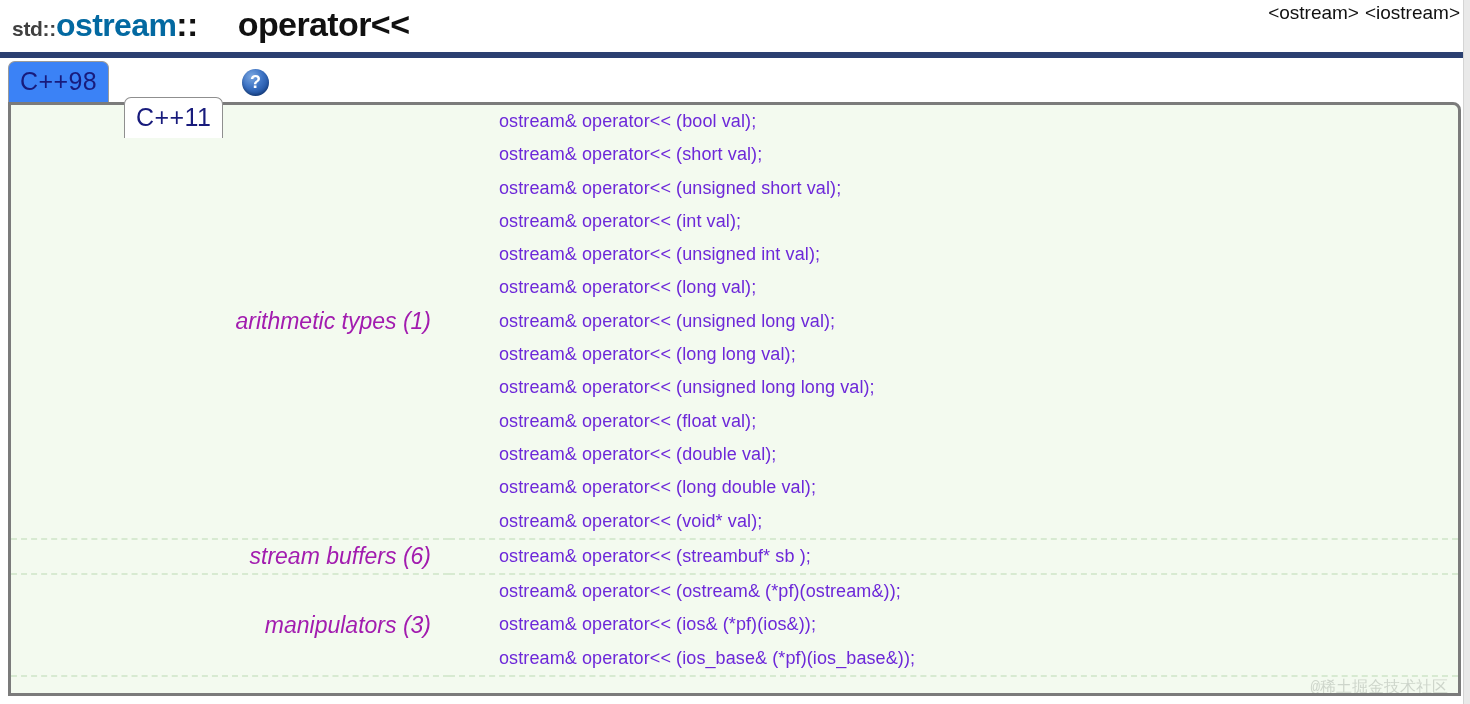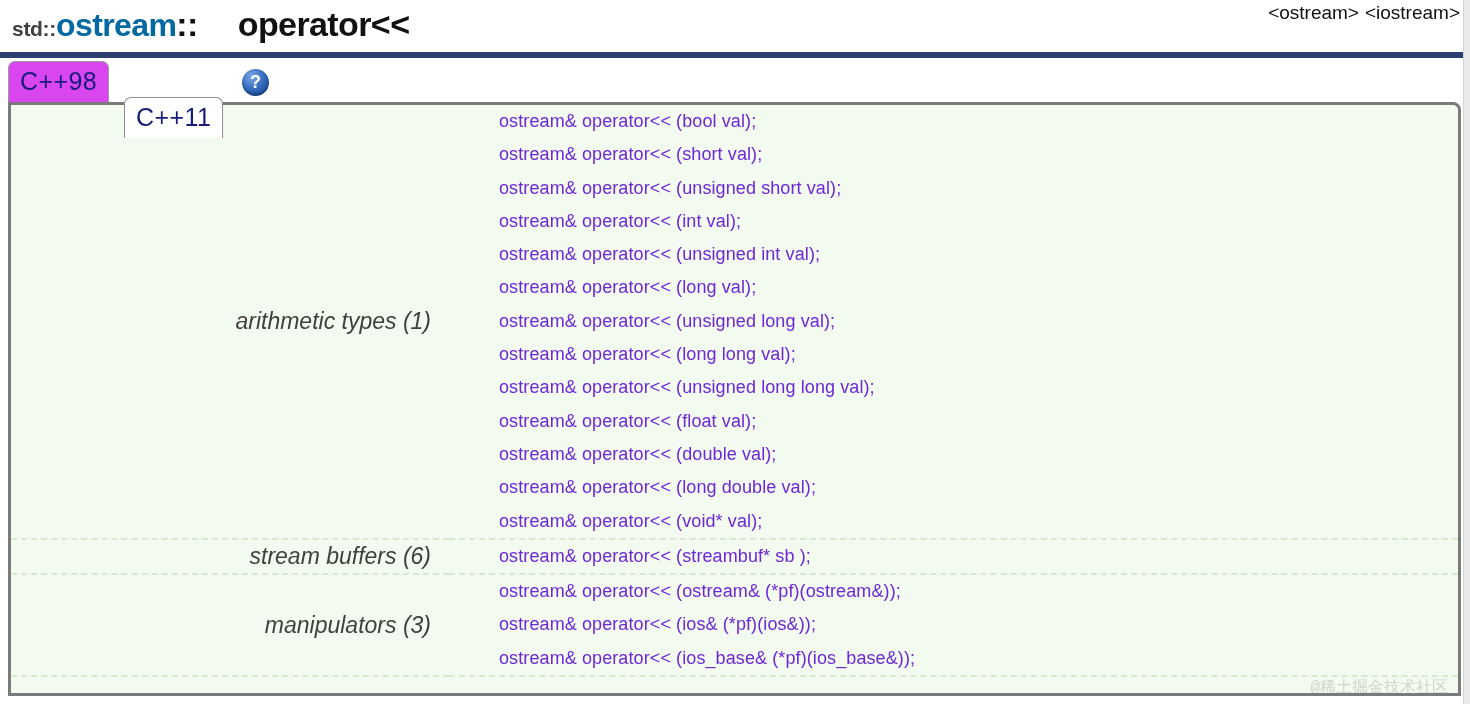--- a/index.html
+++ b/index.html
@@ -94,21 +94,21 @@
     border-bottom: none;
     border-radius: 7px 7px 0 0;
     font-size: 25px;
     color: #181b7c;
     text-align: center;
     line-height: 39px;
     padding: 0 11px;
     letter-spacing: 0.4px;
   }
   .tab.inactive {
-    background: #d946ef;
+    background: #3b82f6;
     left: 8px;
   }
   .tab.active {
     background: #ffffff;
     left: 124px;
     border-color: #8f8f8f;
     z-index: 3;
     margin-top: 36px;
   }
   .help-icon {
@@ -159,21 +159,21 @@
   .sig-row.divided > td {
     border-top: 2px dashed #d7ead1;
   }
   .label-cell {
     width: 438px;
     text-align: right;
     padding-right: 18px !important;
     box-sizing: border-box;
     font-style: italic;
     font-size: 23px;
-    color: #404040;
+    color: #a21caf;
     white-space: nowrap;
   }
   .sigs-cell {
     padding-left: 6px !important;
   }
   .sig-line {
     font-size: 18px;
     color: #6d28d9;
     line-height: 33.3px;
     white-space: nowrap;

